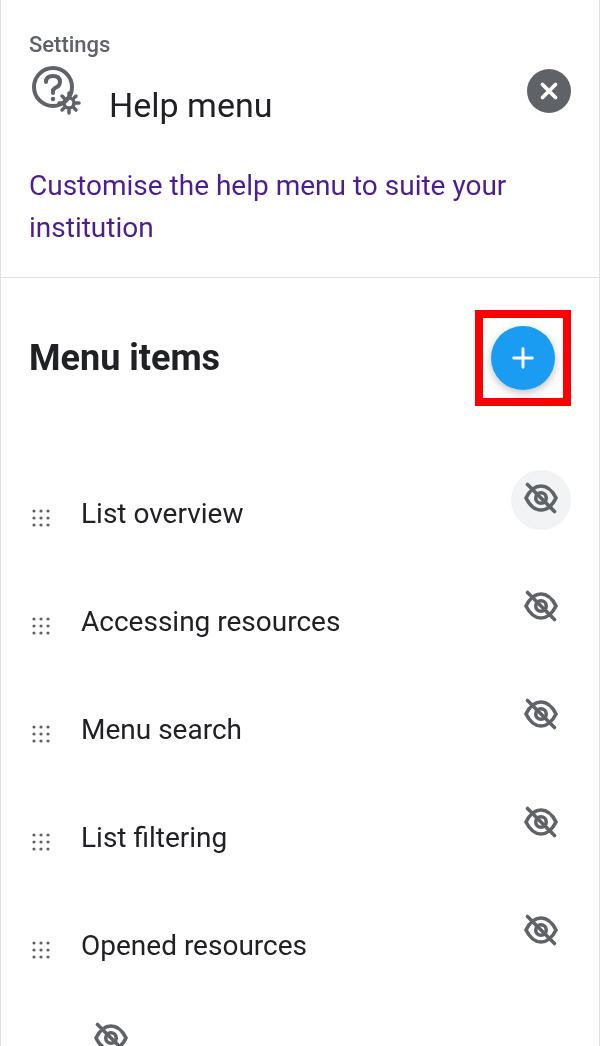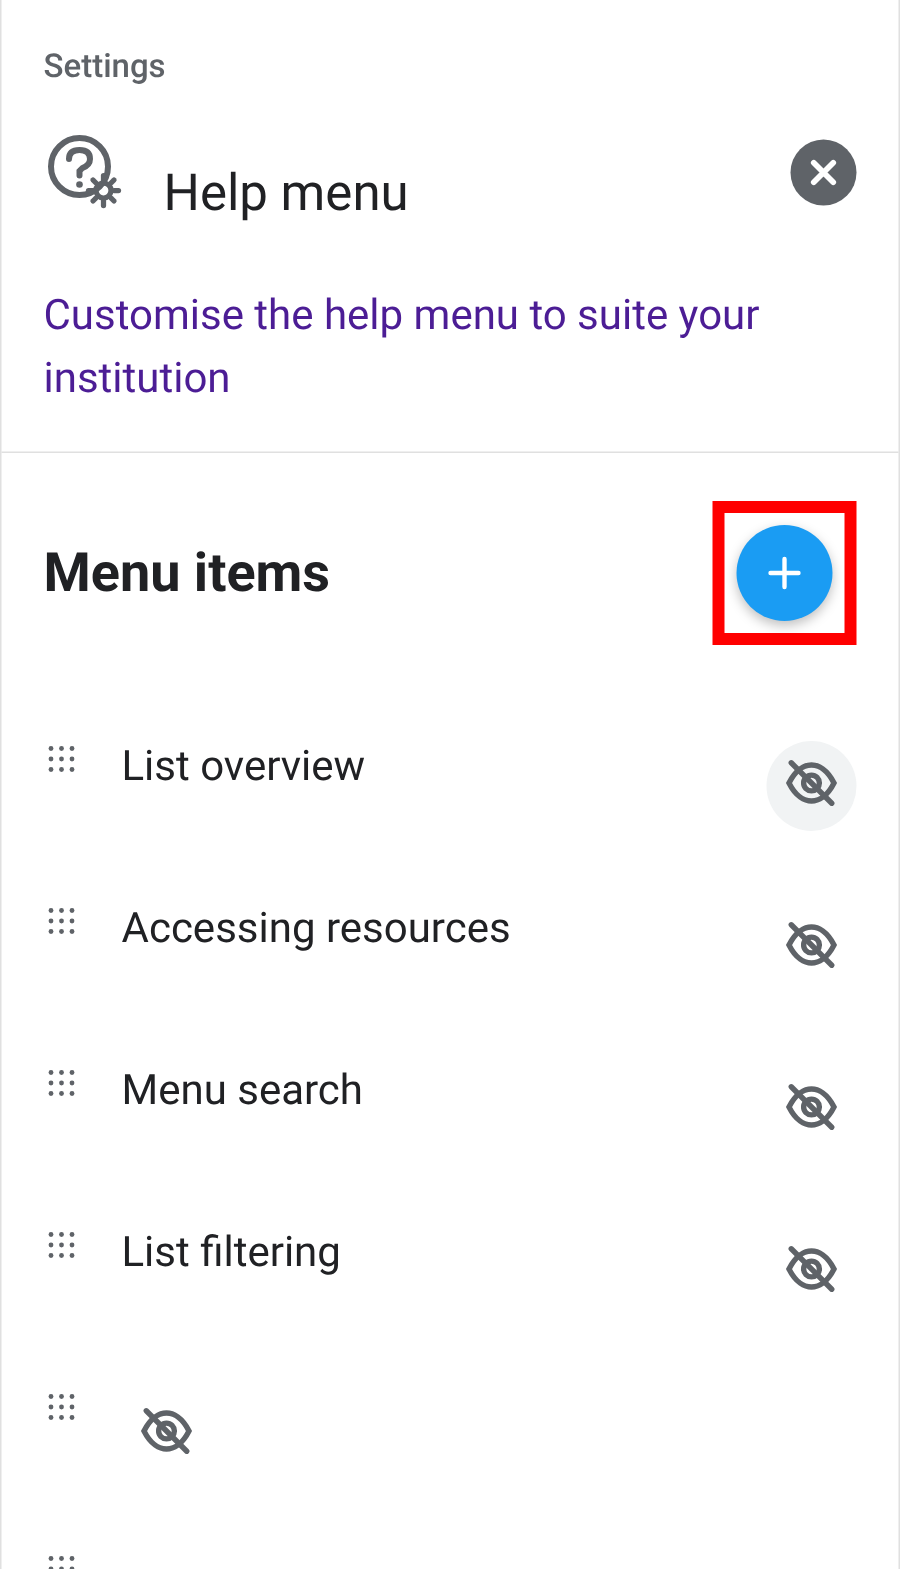--- a/index.html
+++ b/index.html
@@ -16,21 +16,20 @@
       height: 100%;
     }
     .header {
       padding: 32px 28px 28px 28px;
       border-bottom: 1px solid #e0e0e0;
     }
     .breadcrumb {
       font-size: 22px;
       font-weight: 500;
       color: #5f6368;
-      margin-bottom: 24px;
     }
     .title-row {
       display: flex;
       align-items: center;
       gap: 24px;
       margin-bottom: 40px;
     }
     .help-icon {
       width: 56px;
       height: 56px;
@@ -92,21 +91,21 @@
       justify-content: center;
       cursor: pointer;
       box-shadow: 0 3px 8px rgba(0,0,0,0.25);
     }
     .items {
       display: flex;
       flex-direction: column;
     }
     .item {
       display: flex;
-      align-items: flex-start;
+      align-items: flex-end;
       padding: 24px 0;
       gap: 28px;
     }
     .drag-handle {
       width: 24px;
       height: 24px;
       flex-shrink: 0;
       cursor: grab;
       display: flex;
       align-items: center;
@@ -281,20 +280,21 @@
               <circle cx="12" cy="5" r="1.6" fill="#5f6368"></circle>
               <circle cx="19" cy="5" r="1.6" fill="#5f6368"></circle>
               <circle cx="5" cy="12" r="1.6" fill="#5f6368"></circle>
               <circle cx="12" cy="12" r="1.6" fill="#5f6368"></circle>
               <circle cx="19" cy="12" r="1.6" fill="#5f6368"></circle>
               <circle cx="5" cy="19" r="1.6" fill="#5f6368"></circle>
               <circle cx="12" cy="19" r="1.6" fill="#5f6368"></circle>
               <circle cx="19" cy="19" r="1.6" fill="#5f6368"></circle>
             </svg>
           </div>
+          <div class="item-label">Opened resources</div>
           <div class="visibility-btn">
             <span><svg viewBox="0 0 24 24" width="36" height="36">
                 <path d="M2 12 C 5 6 9 4 12 4 C 15 4 19 6 22 12 C 19 18 15 20 12 20 C 9 20 5 18 2 12 Z" fill="none" stroke="#5f6368" stroke-width="2.4"></path>
                 <circle cx="12" cy="12" r="3.5" fill="none" stroke="#5f6368" stroke-width="2.4"></circle>
                 <line x1="3" y1="3" x2="21" y2="21" stroke="#5f6368" stroke-width="2.4" stroke-linecap="round"></line>
               </svg></span>
           </div>
         </div>
         <div class="item">
           <div class="drag-handle">

